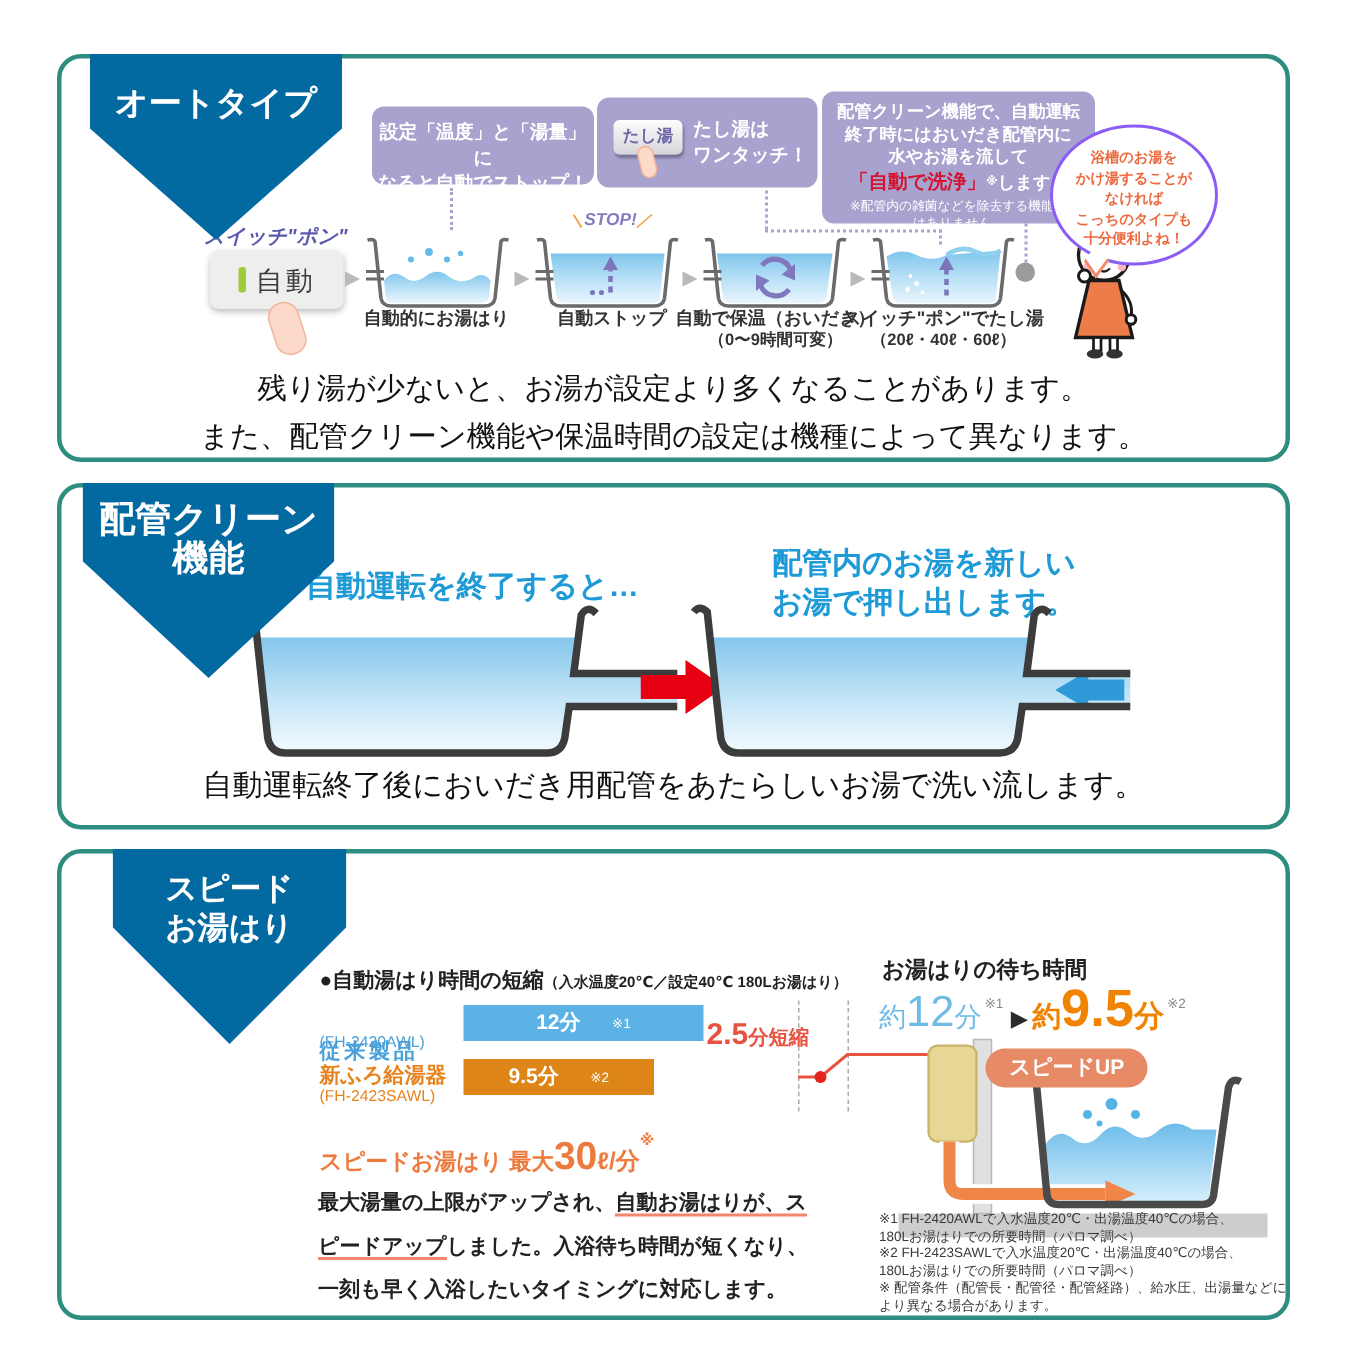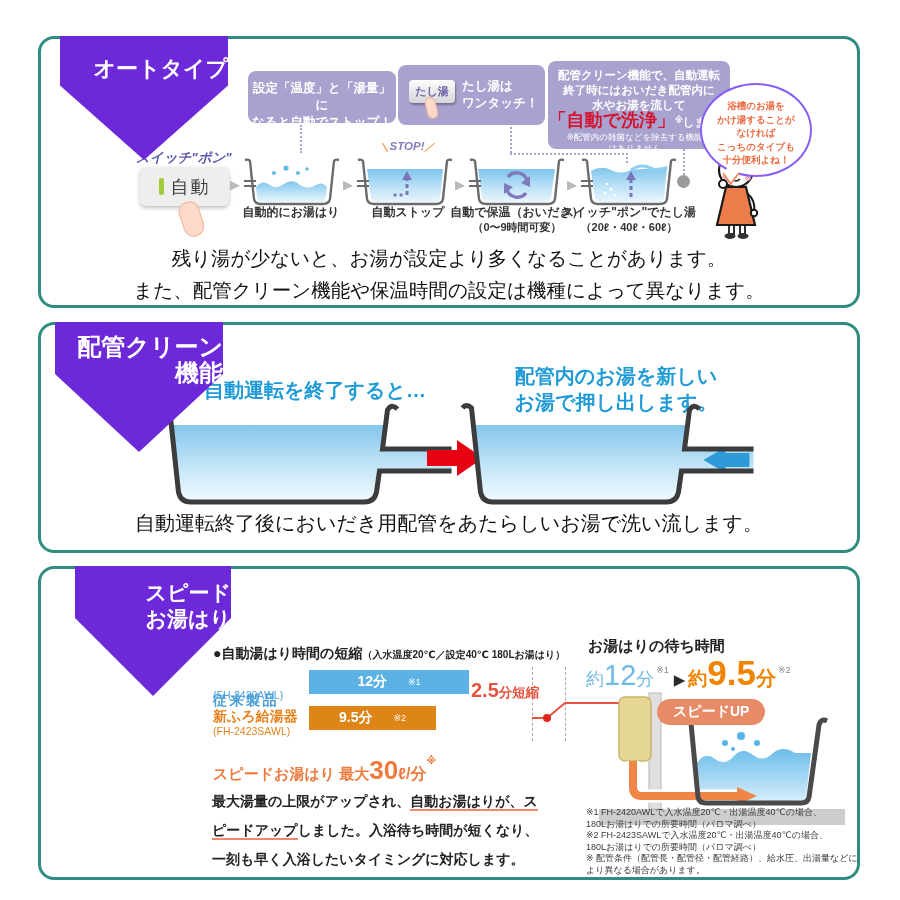--- a/index.html
+++ b/index.html
@@ -4,40 +4,40 @@
 <style>
   * { margin:0; padding:0; box-sizing:border-box; }
   html,body { width:900px; height:900px; background:#fff;
     font-family:"Liberation Sans","DejaVu Sans",sans-serif; position:relative; }
   .ml { white-space:pre-line; }
   .box { position:absolute; left:38px; width:822px; background:#fff;
          border:3px solid #2e8d80; border-radius:16px; }
   #box1 { top:36px;  height:272px; }
   #box2 { top:322px; height:231px; }
   #box3 { top:566px; height:314px; }
-  .ribbon { position:absolute; background:#6d28d9; color:#fff; text-align:right;
+  .ribbon { position:absolute; background:#0369a1; color:#fff; text-align:center;
     font-weight:bold; clip-path:polygon(0 0,100% 0,100% 40%,50% 100%,0 40%); z-index:6; }
   #ribbon1 { left:19px; top:-3px; width:168px; height:124px; font-size:22px; padding-top:18px; }
   #ribbon2 { left:14px; top:-3px; width:168px; height:130px; font-size:24px; padding-top:12px; line-height:26px; }
   #ribbon3 { left:34px; top:-3px; width:156px; height:130px; font-size:21px; padding-top:14px; line-height:26px; }
 
   
   .callout { position:absolute; background:#a8a2cf; border-radius:8px; color:#fff; font-weight:bold; }
   #calloutA { left:207px; top:32px; width:148px; height:52px; font-size:12.5px; line-height:17px;
               padding-top:9px; text-align:center; }
   #calloutB { left:357px; top:26px; width:147px; height:60px; font-size:12.5px; }
   #calloutB .txt { position:absolute; left:64px; top:13px; line-height:17px; }
   .mini-btn { position:absolute; left:11px; top:15px; width:46px; height:23px;
     background:linear-gradient(#fdfdfd,#d5d4d8); border-radius:4px; color:#6b64a8;
     font-size:11px; text-align:center; line-height:23px; box-shadow:1px 2px 2px rgba(0,0,0,.3); }
   .mini-finger { position:absolute; left:28px; top:32px; width:11px; height:22px;
     background:#fcd9c8; border:1px solid #f0b49a; border-radius:6px; transform:rotate(-14deg); }
   #calloutC { left:507px; top:22px; width:182px; height:88px; font-size:11.5px;
               line-height:15px; padding-top:7px; text-align:center; }
-  #calloutC .red { color:#d3132f; font-size:18px; }
+  #calloutC .red { color:#d3132f; font-size:13px; }
   .sup { font-size:8px; vertical-align:top; }
   #calloutC .note { font-size:8.5px; line-height:10.5px; font-weight:normal; display:block; margin-top:2px; }
   .dotv { position:absolute; border-left:2px dotted #aaa3d1; width:0; }
   .doth { position:absolute; border-top:2px dotted #aaa3d1; height:0; }
   .sw-caption { position:absolute; left:95px; top:110px; color:#5a5aad; font-style:italic;
                 font-weight:bold; font-size:13.5px; }
   .sw-btn { position:absolute; left:99px; top:128px; width:89px; height:39px; background:#eeeeec;
     border-radius:6px; box-shadow:0 2px 4px rgba(0,0,0,.25); display:flex; align-items:center;
     justify-content:center; gap:7px; }
   .led { width:5px; height:17px; background:#a2cb39; border-radius:2px; }

